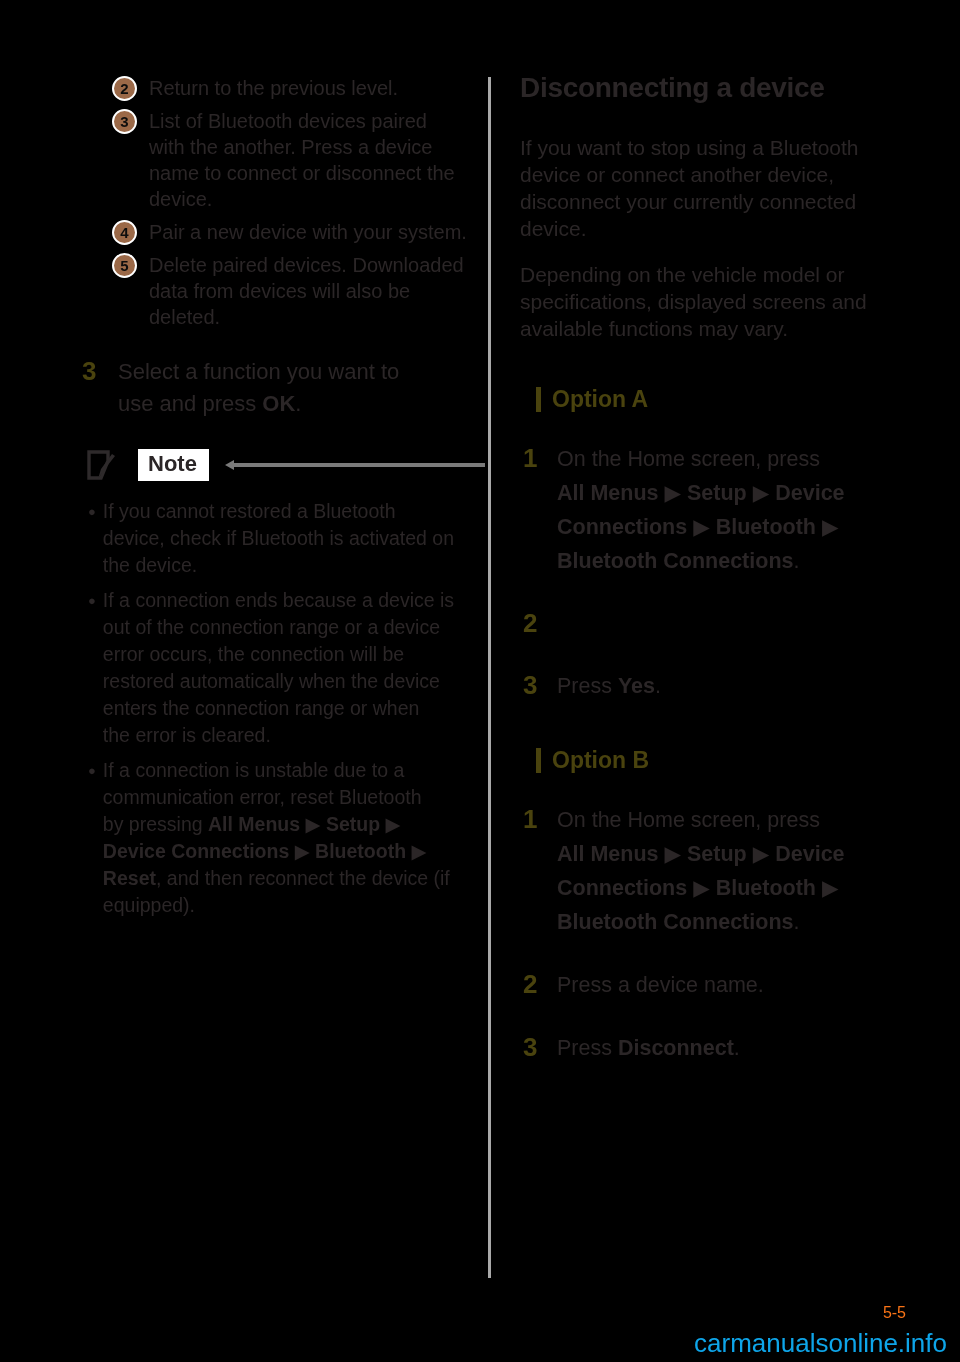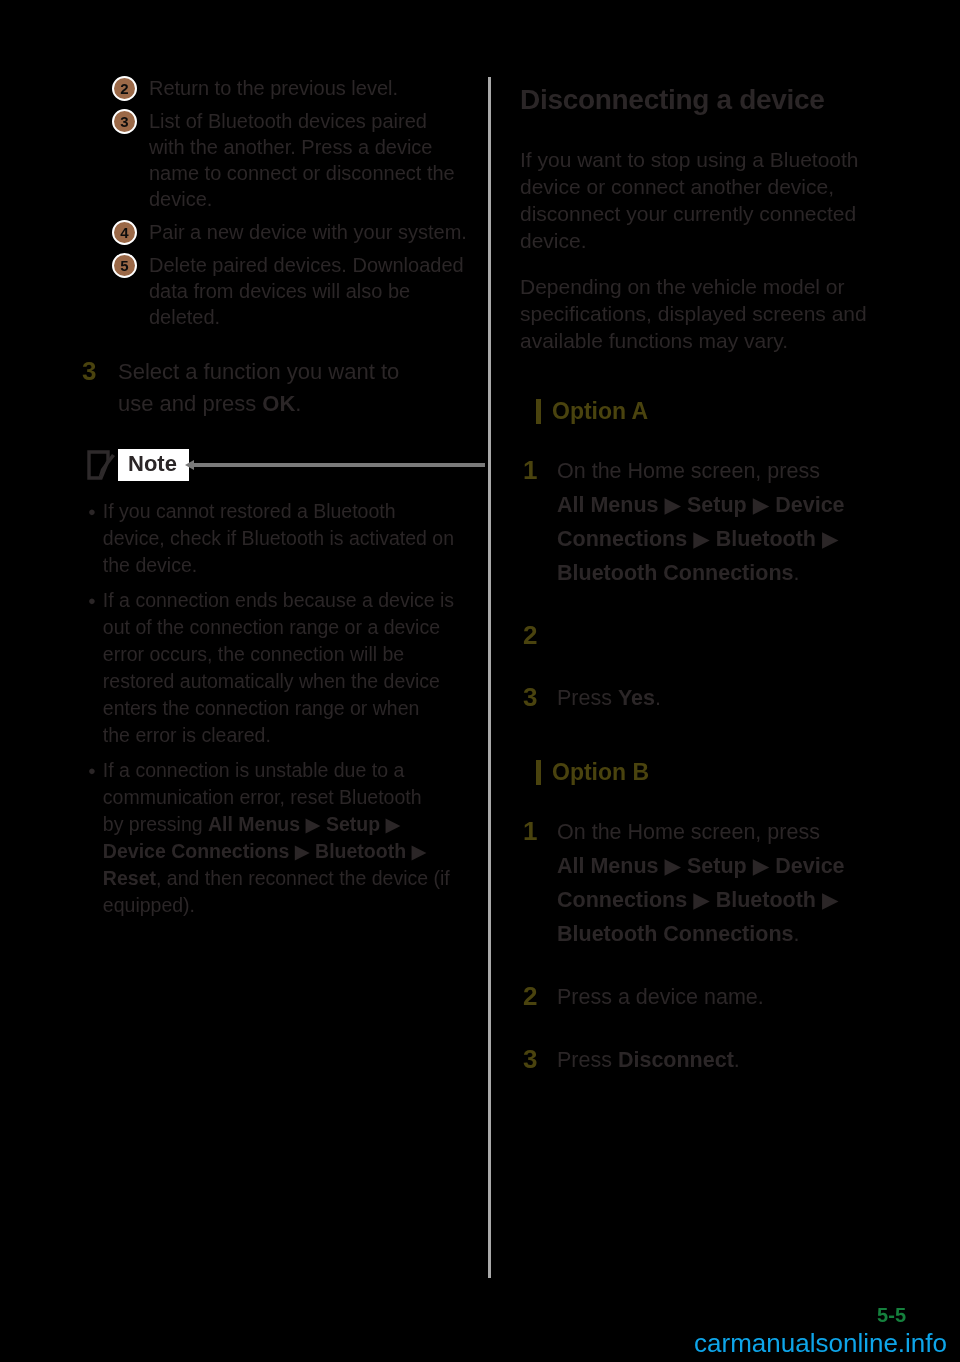--- a/index.html
+++ b/index.html
@@ -14,52 +14,52 @@
   .badge{flex:0 0 auto;width:21px;height:21px;border-radius:50%;
          background:#9b6948;border:2px solid #ffffff;color:#0d0d0d;
          font-weight:bold;font-size:15px;display:flex;align-items:center;
          justify-content:center;margin-top:1px;}
   .callout-text{flex:1;}
 
   .lstep{display:flex;gap:15px;margin-top:26px;margin-left:-3px;
          font-size:22px;line-height:32px;}
   .stepnum{color:#4a430e;font-weight:bold;font-size:26px;line-height:30px;width:21px;flex:0 0 auto;}
 
-  .note-head{display:flex;align-items:center;gap:0;margin-top:28px;margin-left:1px;text-align:center;}
+  .note-head{display:flex;align-items:center;gap:20px;margin-top:28px;margin-left:1px;text-align:center;}
   .note-icon{flex:0 0 auto;width:32px;height:34px;}
   .note-label{background:#ffffff;color:#2b2627;font-weight:bold;font-size:22px;
               padding:2px 12px 4px 10px;}
   .note-rule{flex:1;height:4px;background:#7a7a7a;position:relative;margin-left:4px;}
   .note-rule::before{content:"";position:absolute;left:-8px;top:-3px;width:0;height:0;
               border-right:9px solid #7a7a7a;border-top:5px solid transparent;
               border-bottom:5px solid transparent;}
 
   .bullets{margin-top:16px;}
   .bullet{display:flex;gap:7px;margin-left:3px;margin-bottom:8px;
           font-size:19.5px;line-height:27px;}
   .dot{flex:0 0 auto;font-size:13px;line-height:27px;}
 
   
   .divider{position:absolute;left:488px;top:77px;width:3px;height:1201px;background:#a9a9a9;}
 
   
-  .col-right{position:absolute;left:520px;top:84px;width:360px;}
+  .col-right{position:absolute;left:520px;top:72px;width:360px;}
   .heading{font-size:28px;line-height:32px;font-weight:bold;margin:0;letter-spacing:-0.3px;}
   .para{font-size:21px;line-height:27px;margin-top:30px;}
   .para + .para{margin-top:19px;}
   .opt-head{display:flex;align-items:center;gap:11px;margin-top:44px;margin-left:4px;
             color:#4a430e;font-weight:bold;font-size:23px;padding-left:12px;}
   .opt-bar{width:5px;height:25px;background:#4a430e;}
   .rstep{display:flex;gap:14px;margin-top:29px;margin-left:3px;
          font-size:21.5px;line-height:34px;}
   .rstep .stepnum{font-size:26px;line-height:33px;width:20px;}
   .rstep:first-of-type{margin-top:34px;}
 
   
-  .pageno{position:absolute;right:54px;top:1304px;font-size:20px;font-weight:bold;color:#15803d;}
+  .pageno{position:absolute;right:54px;top:1304px;font-size:16px;font-weight:normal;color:#f97316;}
   .watermark{position:absolute;right:13px;top:1328px;font-size:26px;color:#0ea5e9;}
 </style>
 </head>
 <body>
 
 <div class="page">
 
   <div class="col-left">
     <div id="callouts">
         <div class="callout">

